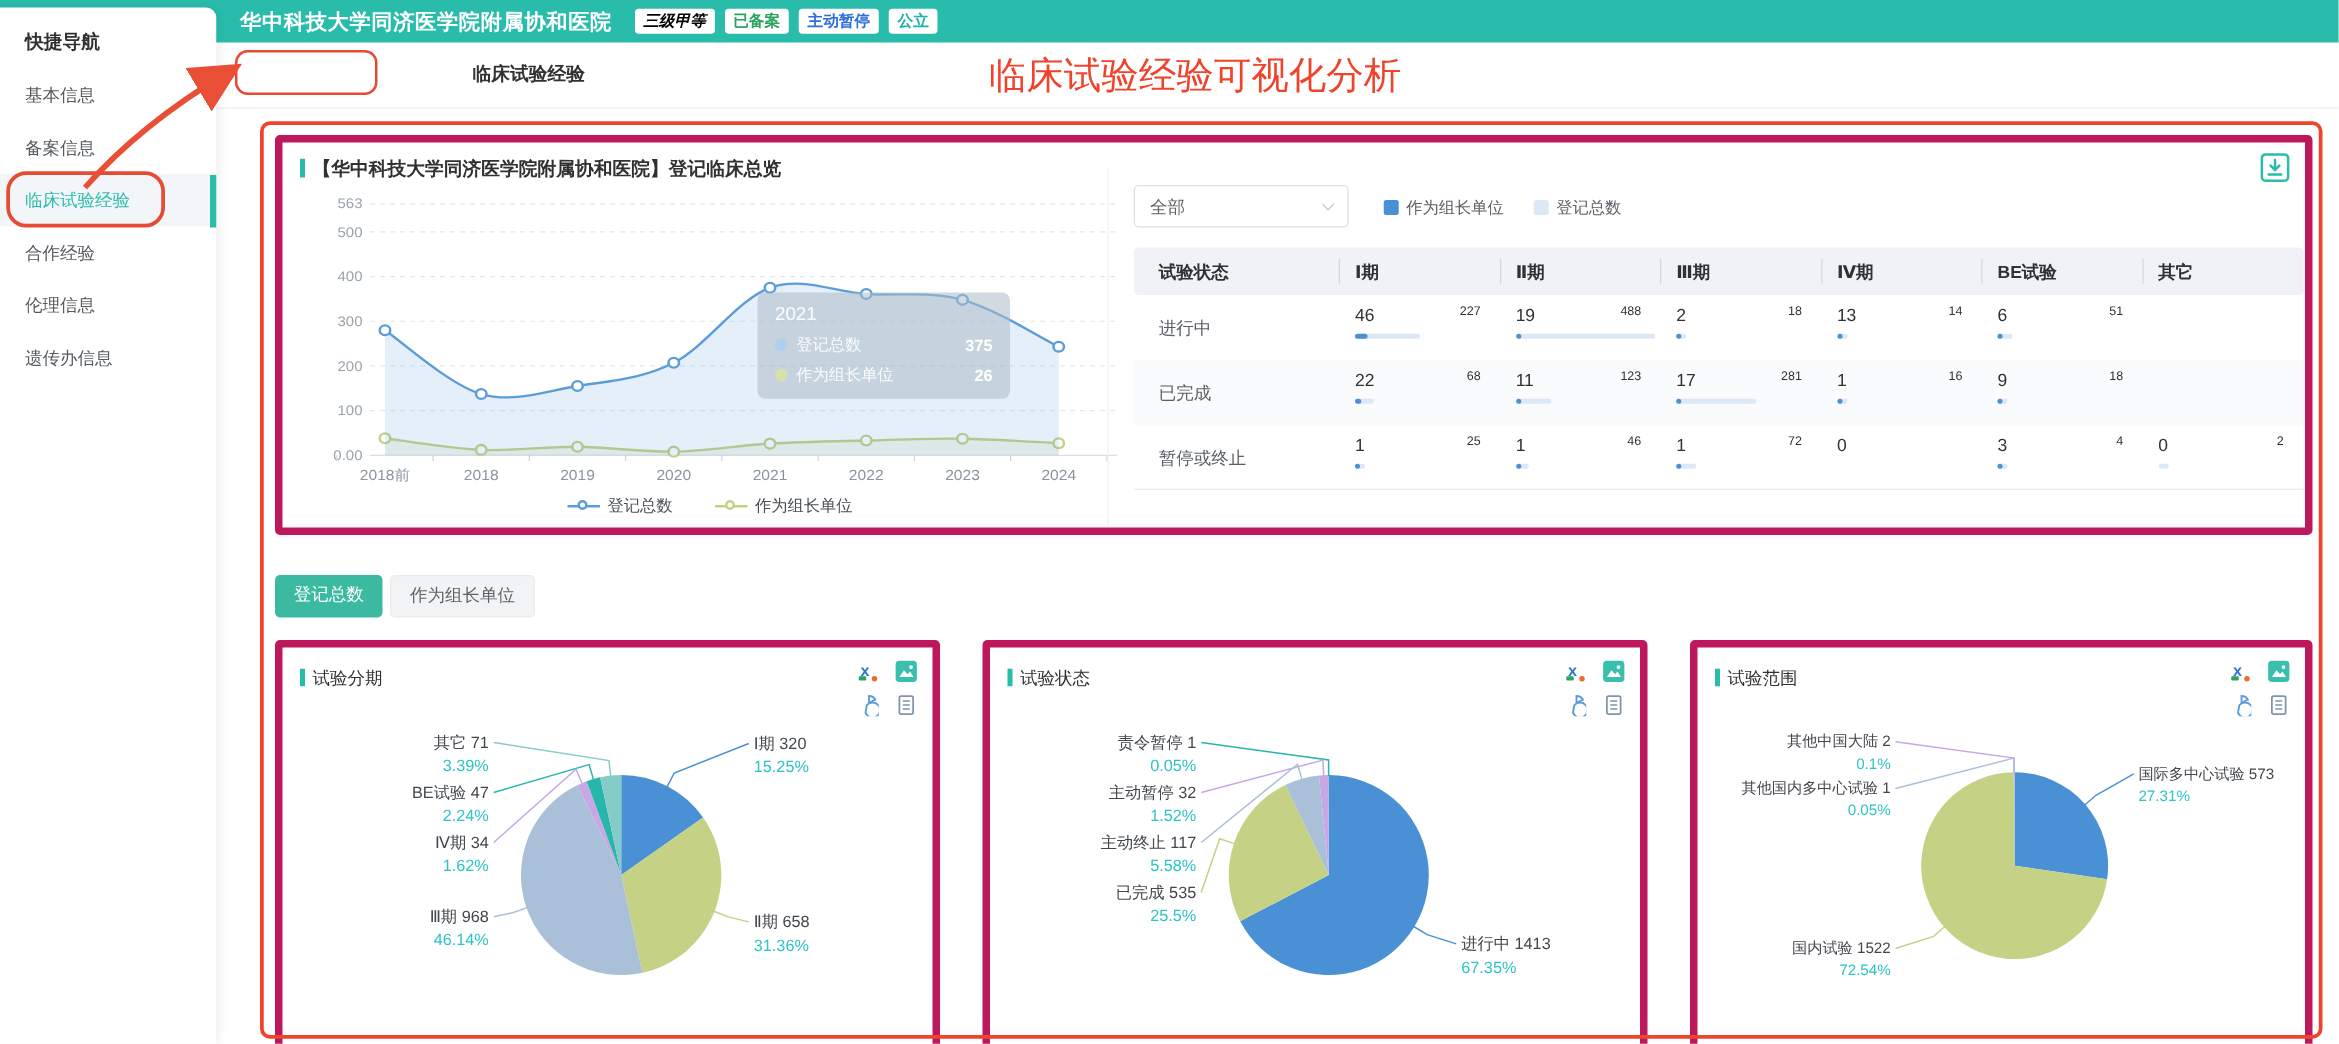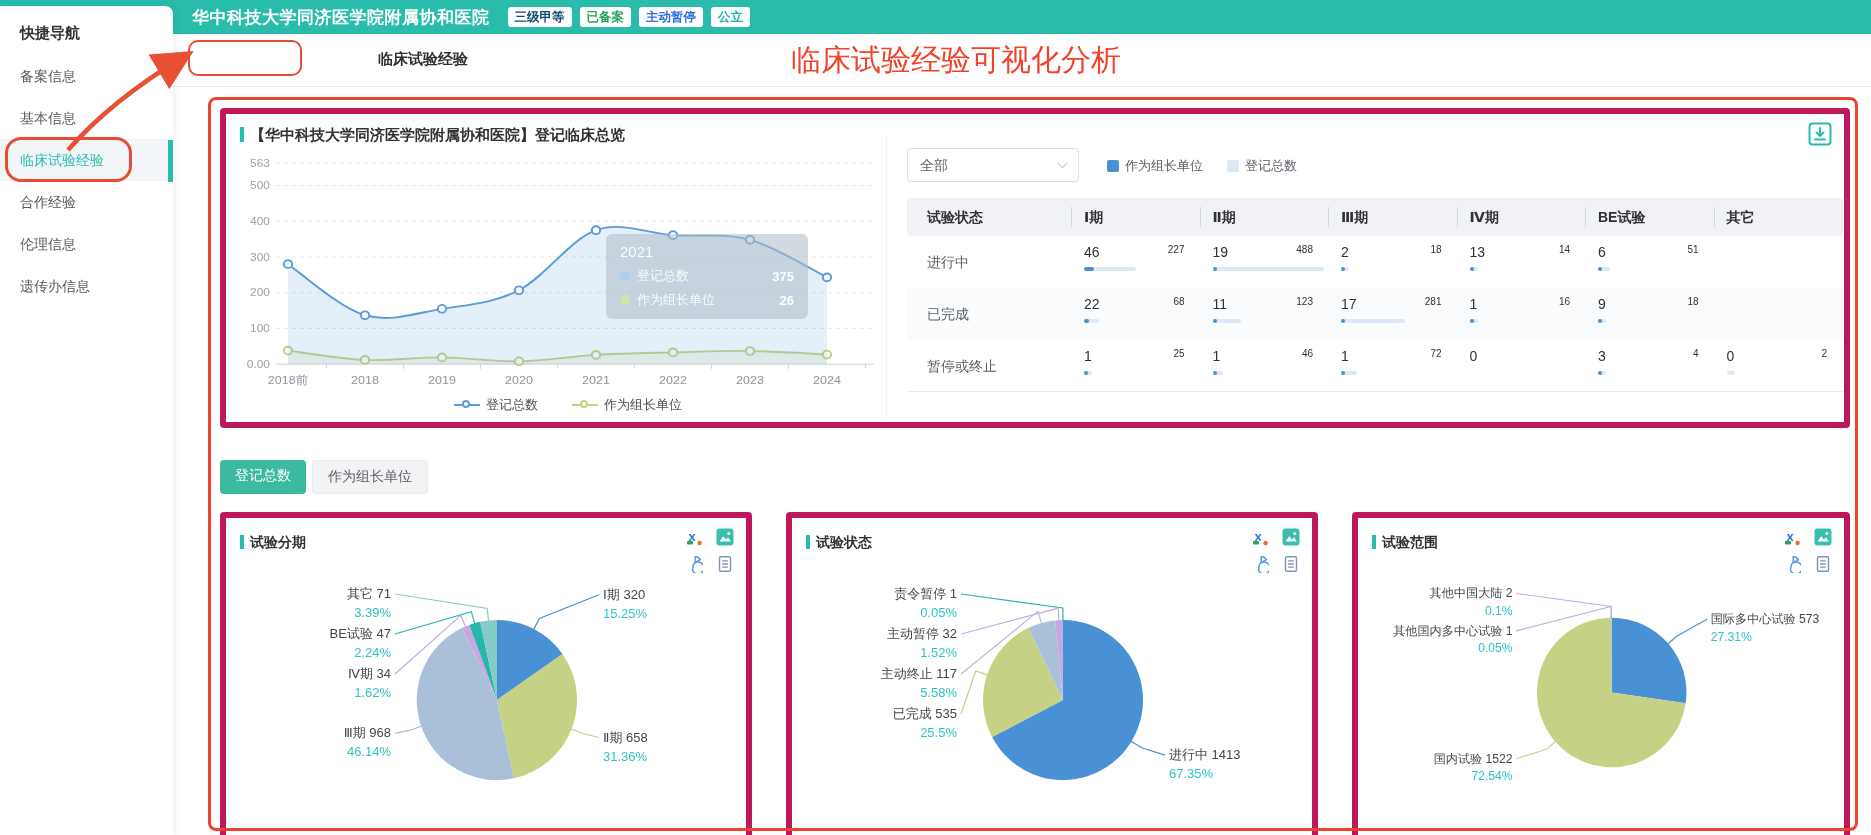--- a/index.html
+++ b/index.html
@@ -31,21 +31,21 @@
 
   
   .card { position:absolute; background:#fff; border:6px solid #be185d; border-radius:4px;
     box-shadow:0 1px 3px rgba(0,0,0,.04); }
   .overview-card { left:220px; top:108px; width:1630px; height:320px; }
   .card-title { position:absolute; left:14px; top:12px; font-size:15px; font-weight:bold; color:#303133;
     padding-left:10px; }
   .card-title::before { content:''; position:absolute; left:0; top:1px; width:4px; height:15px; background:#2abcab; }
   .dl-btn { position:absolute; right:12px; top:8px; width:24px; height:24px; cursor:pointer; }
 
-  .trend-wrap { position:absolute; left:0; top:36px; width:660px; height:244px;text-align:right; }
+  .trend-wrap { position:absolute; left:20px; top:36px; width:660px; height:244px;text-align:right; }
   .trend-legend { position:absolute; left:12px; top:282px; width:660px; display:flex; justify-content:center; gap:34px; }
   .lg-item { display:flex; align-items:center; font-size:13px; color:#4a4f55; }
   .lg-line { width:26px; height:2px; position:relative; margin-right:6px; }
   .lg-line i { position:absolute; left:8px; top:-4px; width:8px; height:8px; border-radius:50%;
     background:#fff; border:2px solid; }
 
   .tooltip { position:absolute; left:380px; top:120px; width:202px; padding:9px 14px 10px;
     background:rgba(173,187,201,.55); border-radius:6px; color:#fff; z-index:2; }
   .tooltip .tt-title { font-size:15px; color:rgba(255,255,255,.92); margin-bottom:7px; }
   .tt-row { display:flex; align-items:center; font-size:13px; margin-top:6px; color:rgba(255,255,255,.9); }
@@ -80,21 +80,21 @@
   .tabs { position:absolute; left:220px; top:460px; display:flex; gap:6px; z-index:2; }
   .tab { font-size:14px; padding:7px 15px; border-radius:4px; cursor:pointer; }
   .tab.active { background:#3cb9a1; color:#fff; }
   .tab.plain { background:#f2f3f5; color:#606266; border:1px solid #e8eaed; }
 
   
   .pie-panel { top:512px; height:330px; }
   .panel-1 { left:220px; width:532px; }
   .panel-2 { left:786px; width:532px; }
   .panel-3 { left:1352px; width:498px; }
-  .panel-title { position:absolute; left:14px; top:16px; font-size:14px; font-weight:bold; color:#303133; padding-left:10px; }
+  .panel-title { position:absolute; left:14px; top:16px; font-size:14px; font-weight:normal; color:#303133; padding-left:10px; }
   .panel-title::before { content:''; position:absolute; left:0; top:1px; width:4px; height:14px; background:#2abcab; }
   .panel-tools { position:absolute; right:12px; top:10px; display:flex; flex-direction:column; gap:9px; align-items:flex-end; }
   .tool-row { display:flex; gap:13px; }
   .tool { width:18px; height:18px; cursor:pointer; }
   .pie-svg { position:absolute; left:6px; top:64px; }
 
   
   .anno { position:absolute; z-index:99; pointer-events:none; }
   .red-box-main { left:208px; top:97px; width:1650px; height:734px; border:3px solid #f0432b; border-radius:8px; }
   .red-box-side { left:5px; top:137px; width:127px; height:45px; border:3px solid #e84b34; border-radius:16px; }
@@ -102,32 +102,32 @@
   .arrow-svg { left:0; top:0; width:1871px; height:835px; }
 
   text { font-family:"Liberation Sans","DejaVu Sans",sans-serif; }
 </style>
 </head>
 <body>
 
 <div class="topbar">
   <span class="hospital-name">华中科技大学同济医学院附属协和医院</span>
   <span class="badges">
-      <span class="badge" style="color: #0c4a6e;">三级甲等</span>
+      <span class="badge" style="color: #000000; font-style: italic;">三级甲等</span>
       <span class="badge" style="color: rgb(42, 164, 94); text-align: right;">已备案</span>
       <span class="badge" style="color: rgb(47, 111, 220);">主动暂停</span>
       <span class="badge" style="color: rgb(31, 179, 166);">公立</span>
     </span>
 </div>
 
 <div class="sidebar">
   <div class="side-title">快捷导航</div>
   <div>
+      <div class="side-item">基本信息</div>
       <div class="side-item">备案信息</div>
-      <div class="side-item">基本信息</div>
       <div class="side-item active">临床试验经验</div>
       <div class="side-item">合作经验</div>
       <div class="side-item">伦理信息</div>
       <div class="side-item">遗传办信息</div>
     </div>
   <div class="side-indicator"></div>
 </div>
 
 <div class="crumb-row">
   <div class="crumb">临床试验经验</div>

